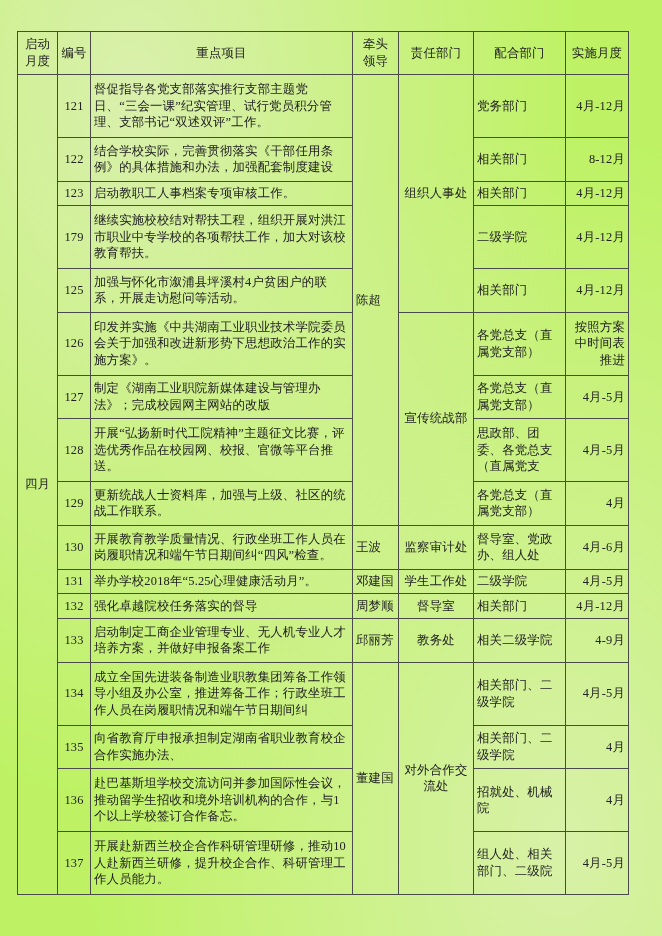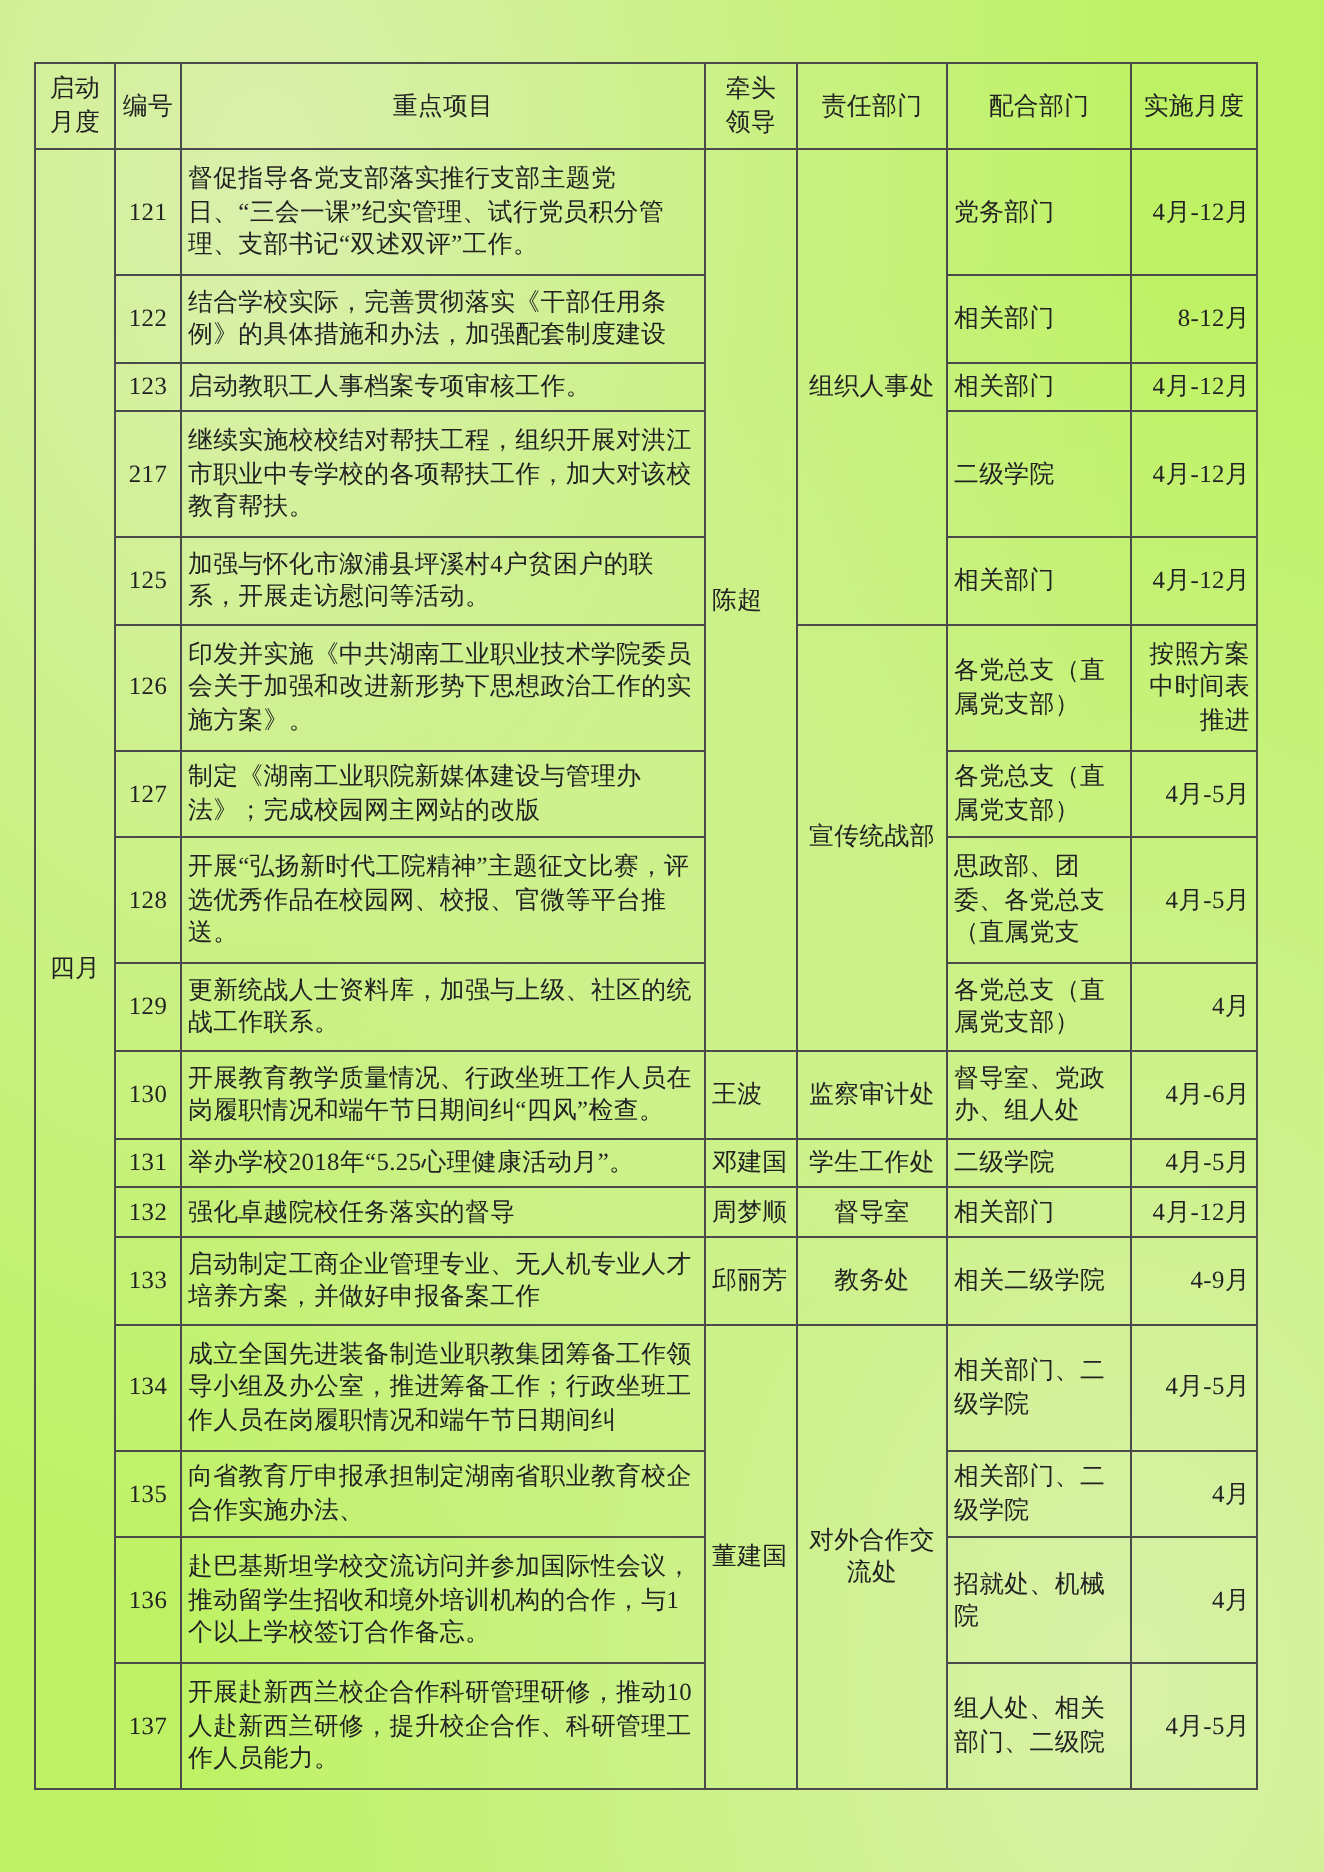--- a/index.html
+++ b/index.html
@@ -172,21 +172,21 @@
             <td class="codept">相关部门</td>
             <td class="sched">8-12月</td>
           </tr>
           <tr>
             <td class="no">123</td>
             <td class="project">启动教职工人事档案专项审核工作。</td>
             <td class="codept">相关部门</td>
             <td class="sched">4月-12月</td>
           </tr>
           <tr>
-            <td class="no">217</td>
+            <td class="no">179</td>
             <td class="project">继续实施校校结对帮扶工程，组织开展对洪江市职业中专学校的各项帮扶工作，加大对该校教育帮扶。</td>
             <td class="codept">二级学院</td>
             <td class="sched">4月-12月</td>
           </tr>
           <tr>
             <td class="no">125</td>
             <td class="project">加强与怀化市溆浦县坪溪村4户贫困户的联系，开展走访慰问等活动。</td>
             <td class="codept">相关部门</td>
             <td class="sched">4月-12月</td>
           </tr>

